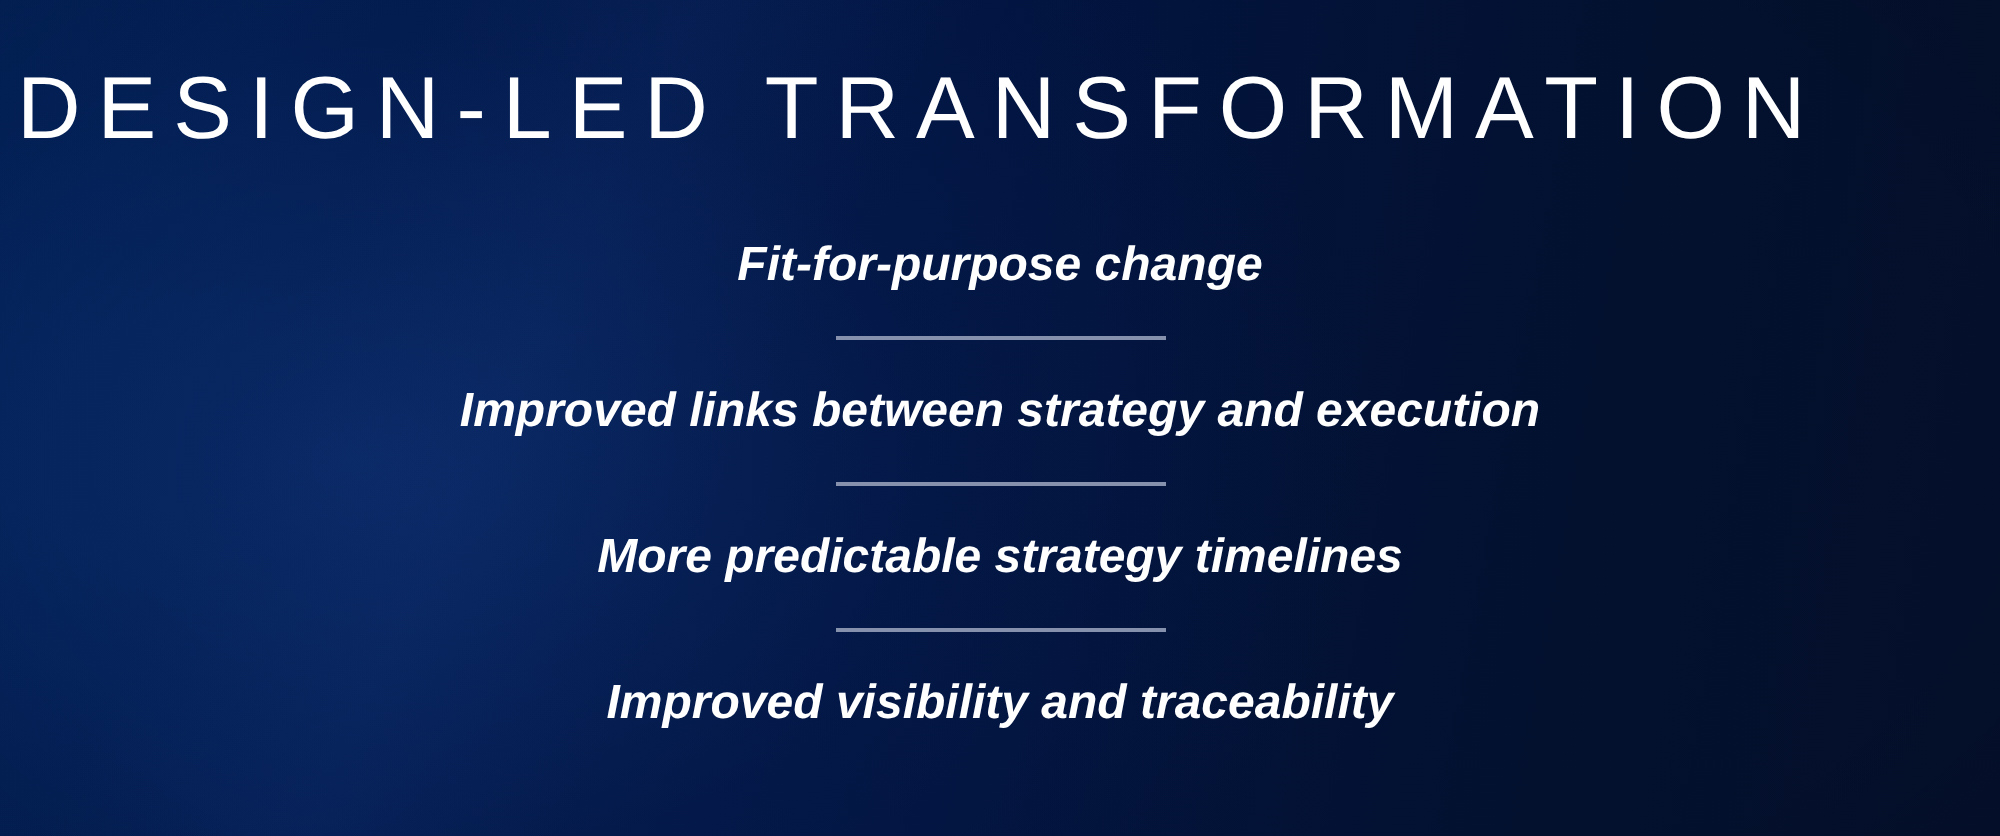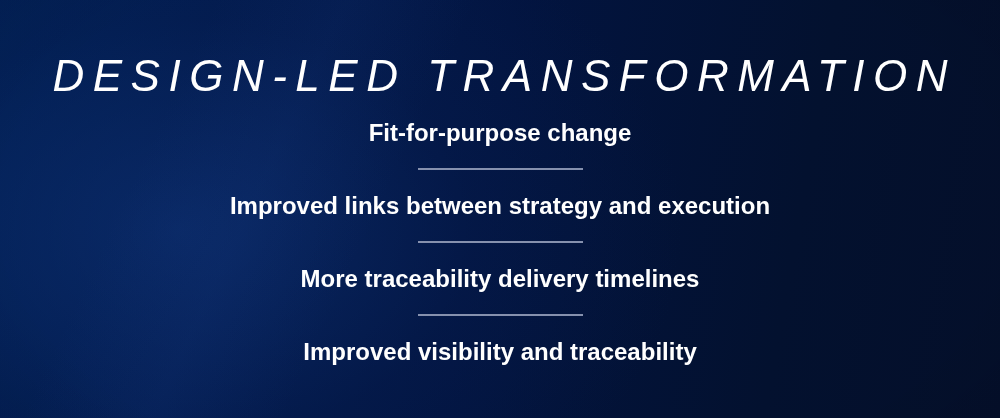--- a/index.html
+++ b/index.html
@@ -64,53 +64,53 @@
     height: 100%;
     display: flex;
     flex-direction: column;
     align-items: center;
   }
 
   .slide-title {
     margin: 0;
     padding: 0;
     position: absolute;
-    top: 54px;
+    top: 33px;
     left: 0;
     right: 0;
-    text-align: center;
+    text-align: left;
     color: #FFFFFF;
     font-family: "Liberation Sans", sans-serif;
     font-weight: 300;
     font-size: 44px;
     line-height: 44px;
     letter-spacing: 8.5px;
     text-indent: 8.5px;
     white-space: nowrap;
-    font-style: italic;
   }
 
   .benefit-list {
     position: absolute;
     top: 118px;
     left: 0;
     right: 0;
     display: flex;
     flex-direction: column;
     align-items: center;
   }
 
   .benefit-item {
     text-align: center;
     color: #FFFFFF;
     font-family: "Liberation Sans", sans-serif;
     font-weight: bold;
     font-size: 24px;
     line-height: 29px;
     white-space: nowrap;
+    font-style: italic;
   }
 
   .benefit-divider {
     width: 165px;
     height: 2px;
     background-color: #8691AE;
     margin: 21px 0 21px 0;
   }
 </style>
 </head>
@@ -130,21 +130,21 @@
     <div class="benefit-list">
 
       <div class="benefit-item">Fit-for-purpose change</div>
 
       <div class="benefit-divider"></div>
 
       <div class="benefit-item">Improved links between strategy and execution</div>
 
       <div class="benefit-divider"></div>
 
-      <div class="benefit-item">More traceability delivery timelines</div>
+      <div class="benefit-item">More predictable strategy timelines</div>
 
       <div class="benefit-divider"></div>
 
       <div class="benefit-item">Improved visibility and traceability</div>
 
     </div>
   </div>
 </div>
 
 </body></html>

